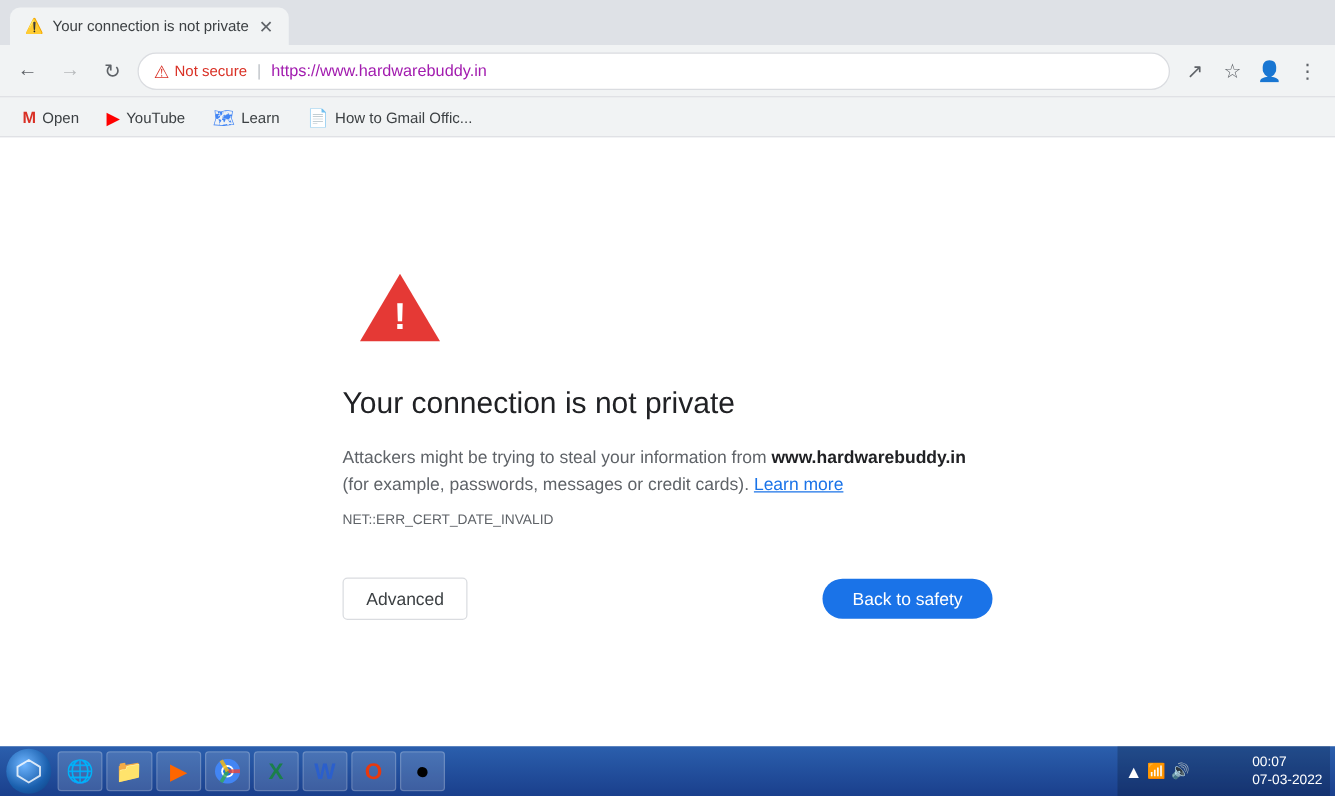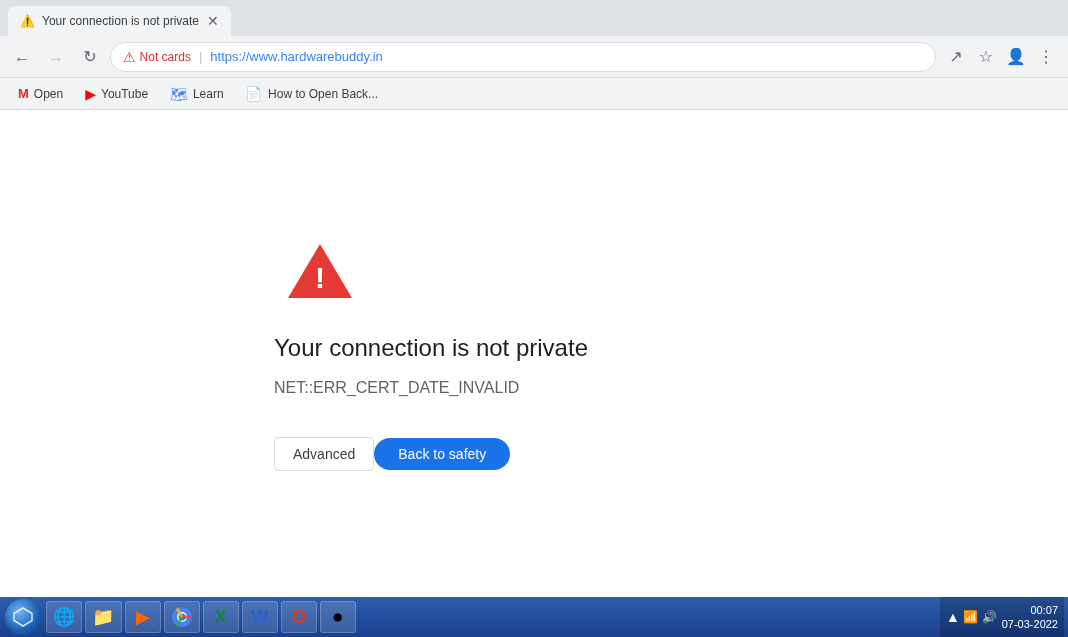--- a/index.html
+++ b/index.html
@@ -69,21 +69,21 @@
     .not-secure-badge {
       display: flex;
       align-items: center;
       gap: 4px;
       color: #d93025;
       font-size: 12px;
       white-space: nowrap;
     }
     .not-secure-icon { font-size: 14px; }
     .url-divider { color: #bdc1c6; }
-    .url-text { color: #3b82f6; font-size: 13px; }
+    .url-text { color: #a21caf; font-size: 13px; }
     .address-bar-actions {
       display: flex;
       gap: 2px;
     }
     .icon-btn {
       width: 28px; height: 28px;
       border-radius: 50%;
       background: transparent;
       border: none;
       display: flex; align-items: center; justify-content: center;
@@ -161,28 +161,29 @@
       font-weight: bold;
     }
 
     .learn-more {
       color: #1a73e8;
       text-decoration: underline;
       cursor: pointer;
     }
 
     .error-code {
-      font-size: 16px;
+      font-size: 11px;
       color: #5f6368;
       margin-bottom: 32px;
     }
 
     .buttons-row {
       display: flex;
       align-items: center;
+      justify-content: space-between;
       width: 100%;
       margin-top: 8px;
     }
 
     .btn-advanced {
       padding: 8px 18px;
       border: 1px solid #dadce0;
       background: #fff;
       border-radius: 4px;
       font-size: 14px;
@@ -246,24 +247,24 @@
       gap: 4px;
       padding: 0 6px;
       height: 100%;
       background: rgba(0,0,0,0.2);
       font-size: 11px;
       color: #fff;
     }
     .tray-clock {
       display: flex;
       flex-direction: column;
-      align-items: flex-end;
       font-size: 11px;
       color: #fff;
       line-height: 1.3;
+      margin-left: 46px;
     }
     .tray-icons { display: flex; align-items: center; gap: 4px; font-size: 14px; }
   </style>
 </head>
 <body>
 
 <div class="browser-frame">
 
   <div class="tab-bar">
     <div class="tab">
@@ -274,21 +275,21 @@
   </div>
 
   <div class="address-bar-row">
     <button class="nav-btn">←</button>
     <button class="nav-btn disabled">→</button>
     <button class="nav-btn">↻</button>
 
     <div class="address-bar">
       <div class="not-secure-badge">
         <span class="not-secure-icon">⚠</span>
-        <span>Not cards</span>
+        <span>Not secure</span>
       </div>
       <span class="url-divider">|</span>
       <span class="url-text">https://www.hardwarebuddy.in</span>
     </div>
 
     <div class="address-bar-actions">
       <button class="icon-btn">↗</button>
       <button class="icon-btn">☆</button>
       <button class="icon-btn">👤</button>
       <button class="icon-btn">⋮</button>
@@ -303,34 +304,37 @@
     <div class="bookmark-item">
       <span class="bookmark-icon" style="color:#ff0000;">▶</span>
       <span>YouTube</span>
     </div>
     <div class="bookmark-item">
       <span class="bookmark-icon" style="color:#4285f4;">🗺</span>
       <span>Learn</span>
     </div>
     <div class="bookmark-item">
       <span class="bookmark-icon">📄</span>
-      <span>How to Open Back...</span>
+      <span>How to Gmail Offic...</span>
     </div>
   </div>
 
   <div class="page-content">
     <div class="error-container">
 
       <svg class="warning-icon" viewBox="0 0 72 72" xmlns="http://www.w3.org/2000/svg">
         <polygon points="36,8 68,62 4,62" fill="#e53935"></polygon>
         <text x="36" y="52" text-anchor="middle" font-size="30" font-weight="bold" fill="white">!</text>
       </svg>
 
       <h1 class="error-title">Your connection is not private</h1>
 
+      <p class="error-description">
+        <span>Attackers might be trying to steal your information from </span><span class="domain">www.hardwarebuddy.in</span><span> (for example, passwords, messages or credit cards).</span> <span class="learn-more">Learn more</span>
+      </p>
 
       <div class="error-code">NET::ERR_CERT_DATE_INVALID</div>
 
       <div class="buttons-row">
         <button class="btn-advanced">Advanced</button>
         <button class="btn-back-to-safety">Back to safety</button>
       </div>
 
     </div>
   </div>

